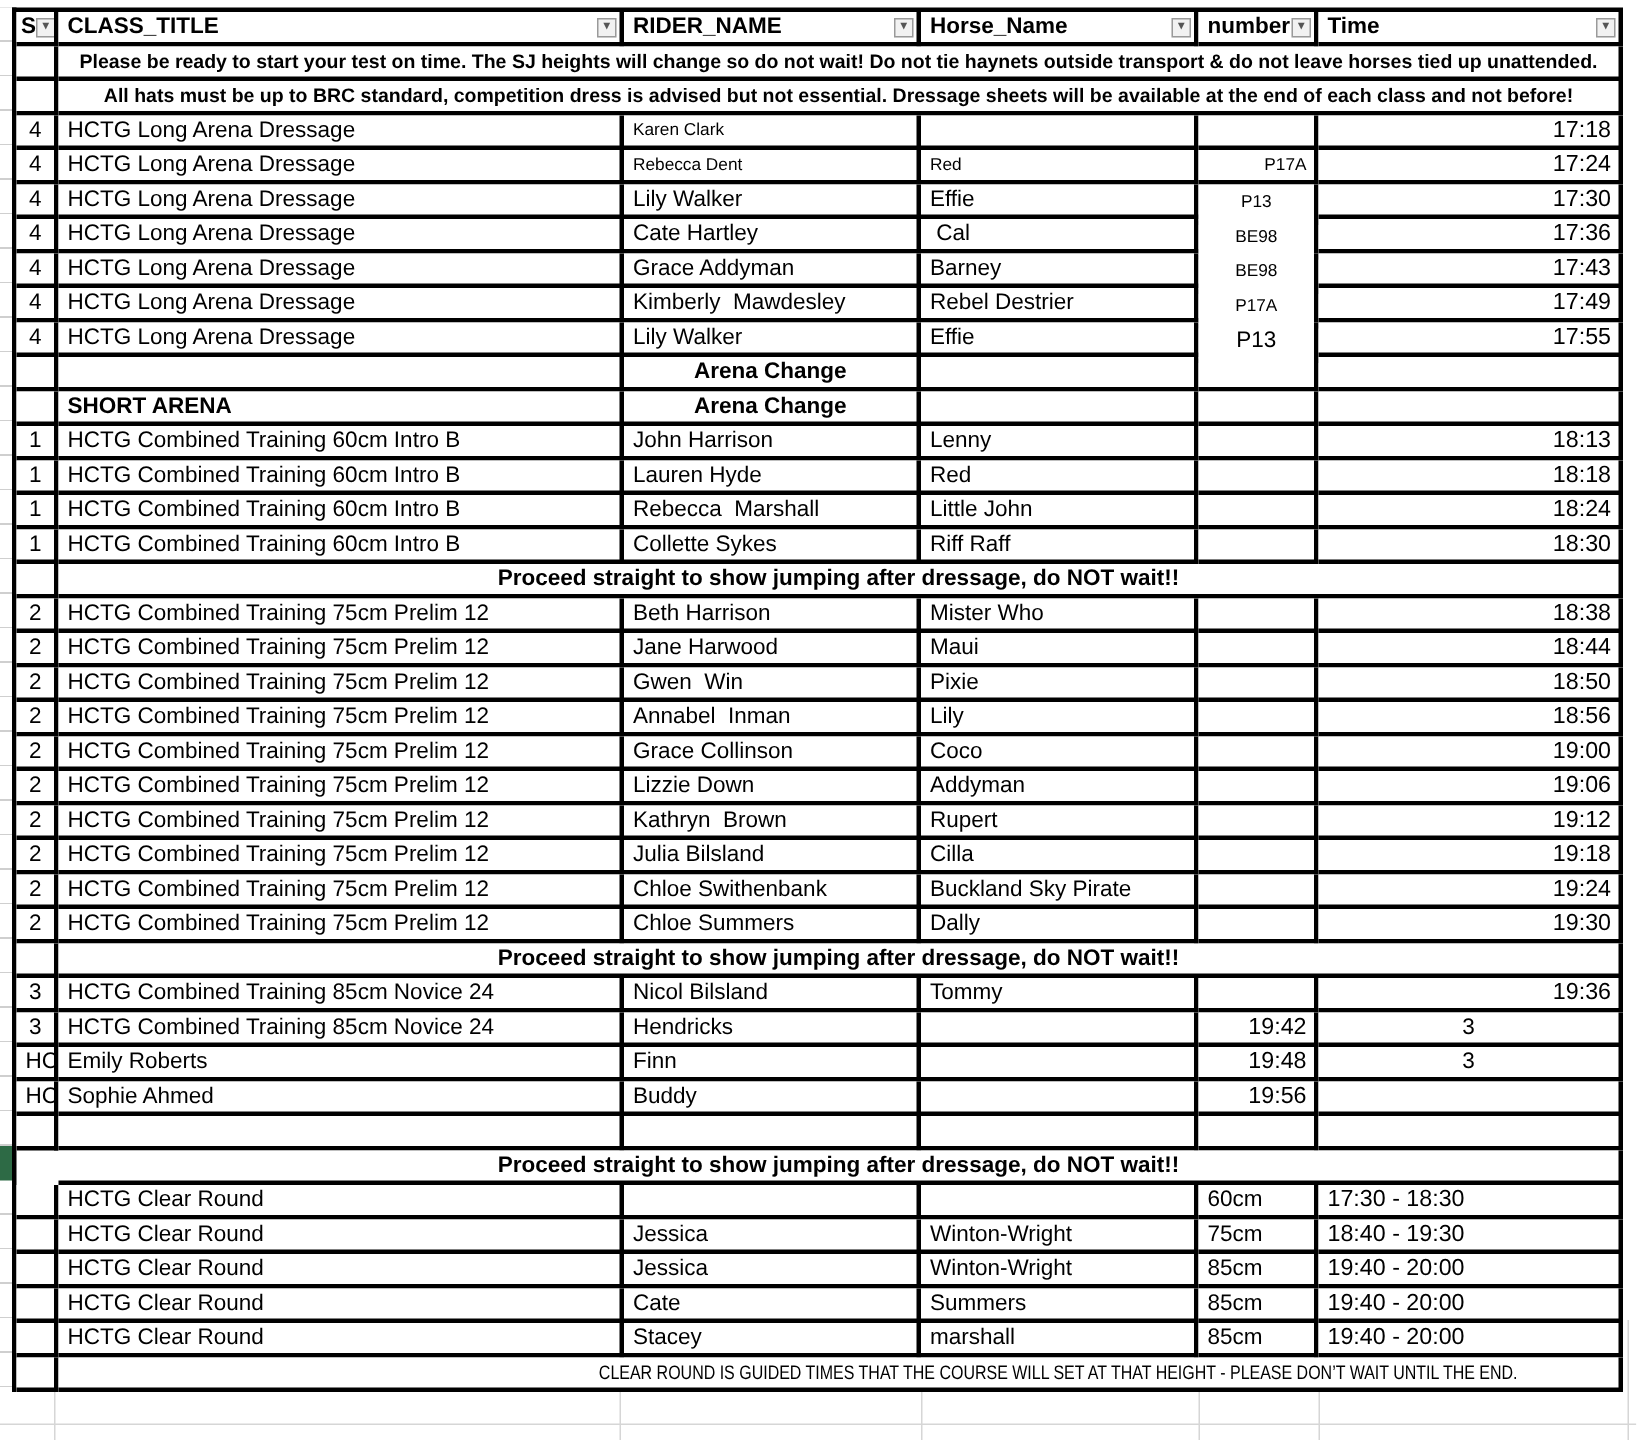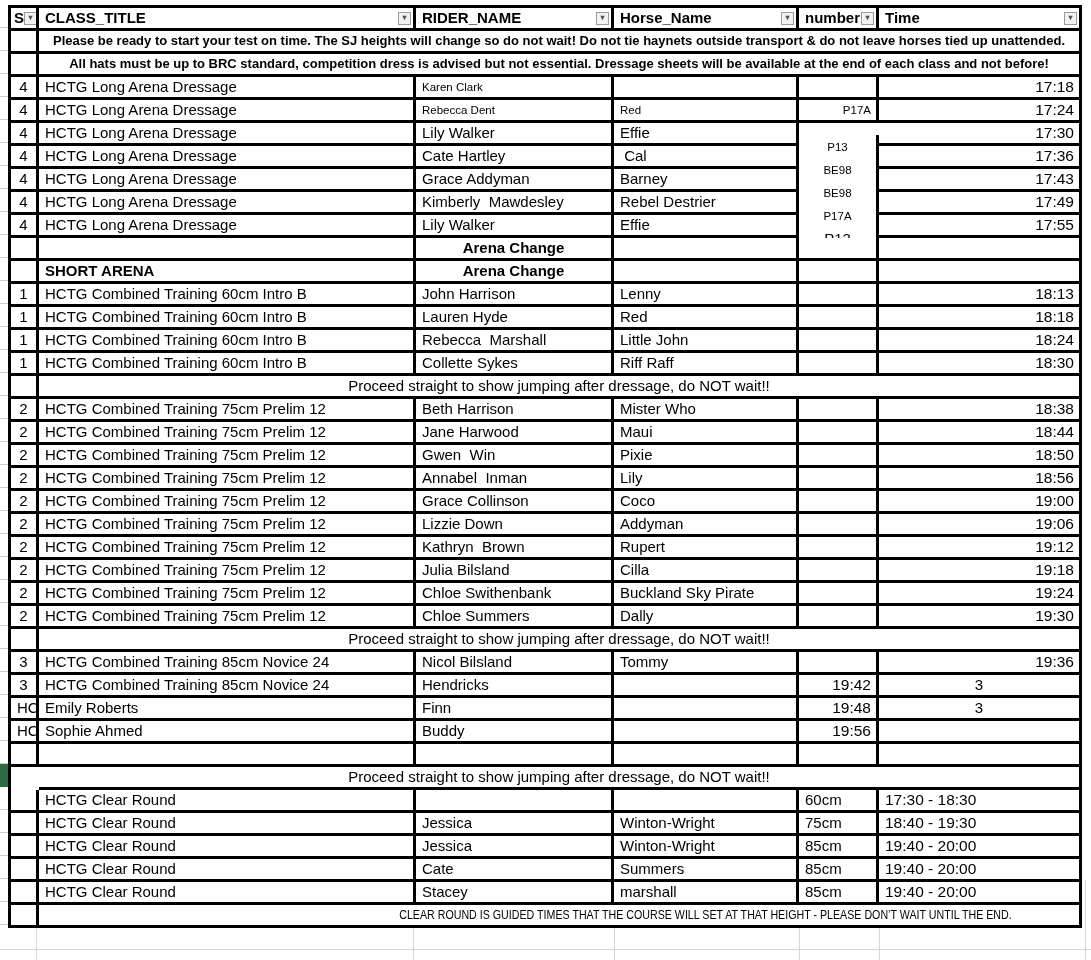--- a/index.html
+++ b/index.html
@@ -37,25 +37,25 @@
     flex:0 0 auto;width:13px;height:13px;background:#f2f2f2;border:1px solid #9a9a9a;
     display:flex;align-items:center;justify-content:center;box-sizing:border-box;
   }
   .filter-btn span{font-size:8px;line-height:8px;color:#555;transform:translateY(-0.5px);}
   .c-s{justify-content:center;}
   .c-left{padding-left:6px;}
   .c-time{justify-content:flex-end;padding-right:5px;font-size:15.5px;}
   .c-time.left{justify-content:flex-start;padding-left:6px;}
   .small{font-size:11.5px;}
   .n-right{justify-content:flex-end;padding-right:5px;}
-  .n-center{justify-content:center;padding:12px;margin-top:12px;}
+  .n-center{justify-content:center;padding:12px;}
   .bold{font-weight:bold;}
   .center{justify-content:center;padding:0;}
   .notice{font-weight:bold;justify-content:center;font-size:13px;}
-  .banner{font-weight:normal;justify-content:center;font-size:15px;}
+  .banner{font-weight:bold;justify-content:center;font-size:15px;}
   .footer-note{justify-content:flex-end;font-size:13px;}
   .footer-note .cond{display:inline-block;transform:scaleX(0.82);transform-origin:center;white-space:pre;}
 </style>
 </head>
 <body>
 
 <div id="stage">
   <div id="left-sliver"></div>
   <div id="green-cell" style="background: rgb(45, 106, 69);"></div>
   <div id="sheet">

